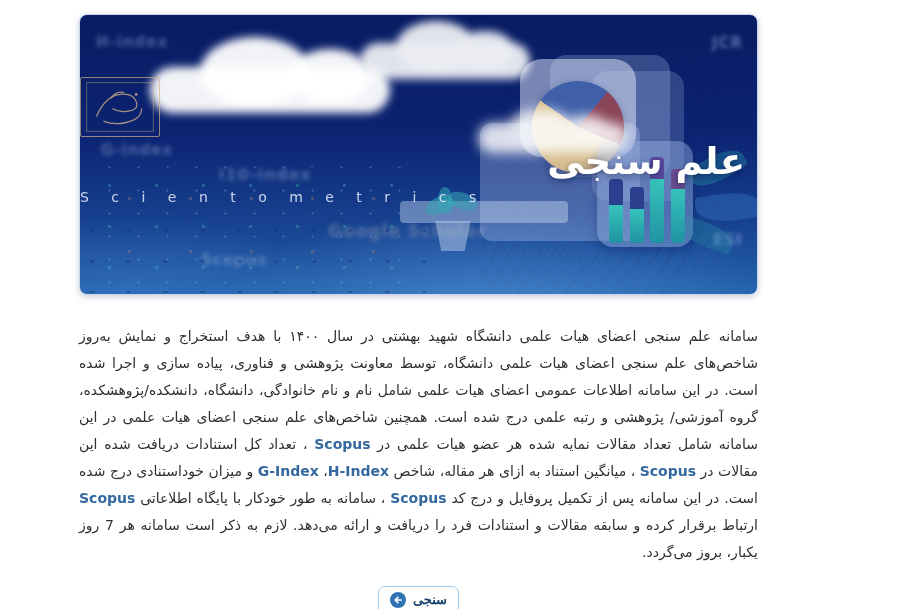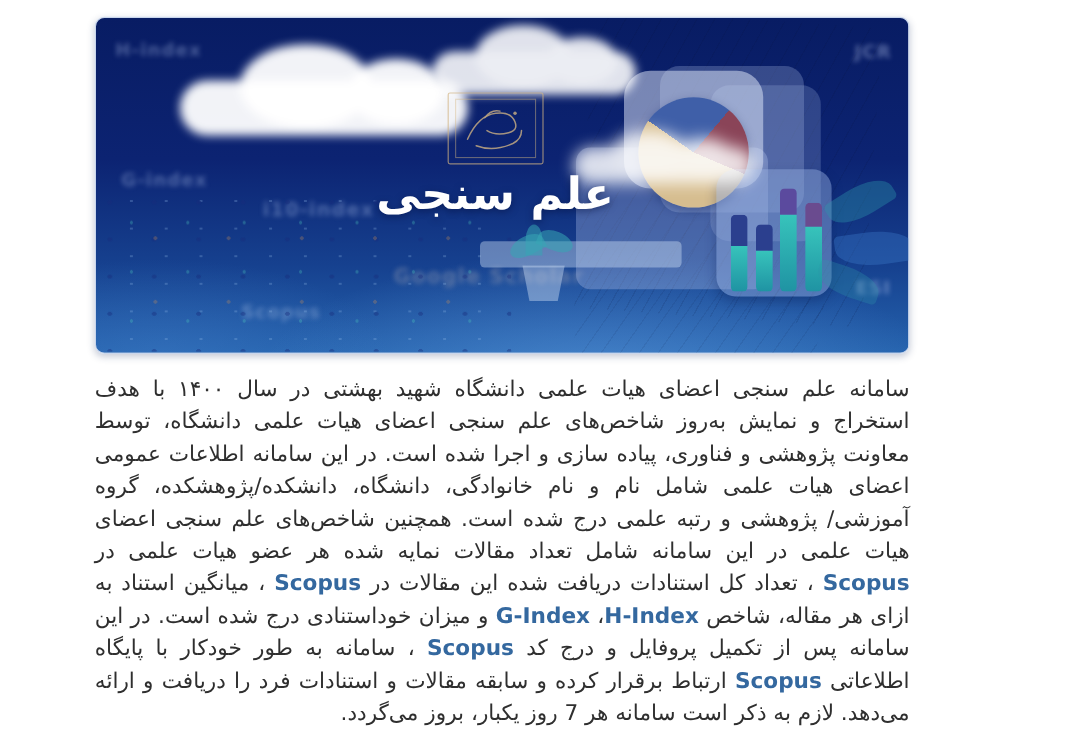--- a/index.html
+++ b/index.html
@@ -89,31 +89,31 @@
   .cloud-a{left:70px;top:52px;width:240px;height:46px;}
   .cloud-a::before{left:50px;top:-30px;width:110px;height:70px;}
   .cloud-a::after{left:140px;top:-18px;width:80px;height:55px;}
   .cloud-b{left:280px;top:28px;width:170px;height:36px;opacity:.92;}
   .cloud-b::before{left:36px;top:-22px;width:80px;height:52px;}
   .cloud-b::after{left:95px;top:-12px;width:60px;height:40px;}
   .cloud-c{left:398px;top:108px;width:150px;height:30px;opacity:.85;filter:blur(6px);}
   .cloud-c::before{left:30px;top:-14px;width:66px;height:40px;}
   .cloud-c::after{left:84px;top:-8px;width:48px;height:30px;}
 
-  .brand{position:absolute;left:0;right:12px;top:62px;text-align:center;}
+  .brand{position:absolute;left:0;right:12px;top:62px;}
   .logo{display:inline-block;width:80px;height:60px;border:1px solid rgba(210,180,130,.8);
     border-radius:2px;padding:2px;opacity:.85;}
   .logo svg{width:100%;height:100%;display:block;}
   .banner-title{color:#ffffff;font-size:37px;font-weight:800;line-height:1.05;margin-top:2px;
     text-shadow:0 2px 6px rgba(5,15,60,.5);direction:rtl;}
   .banner-subtitle{color:rgba(240,245,255,.82);font-size:14px;letter-spacing:9px;
     margin-top:7px;text-transform:none;}
 
   
-  .desc{direction:rtl;text-align:justify;margin-top:16px;font-size:18px;line-height:27px;
+  .desc{direction:rtl;text-align:justify;margin-top:28px;font-size:14px;line-height:27px;
     color:#2f2f2f;font-weight:500;}
   .desc .hl{color:var(--accent-blue);font-weight:600;}
 
   
   .btn-row{display:flex;justify-content:center;margin-top:20px;}
   .login{display:flex;align-items:center;gap:7px;background:#ffffff;
     border:1px solid var(--button-border);border-radius:7px;padding:5px 11px;cursor:pointer;
     box-shadow:0 1px 2px rgba(60,100,160,.15);}
   .login-icon{display:inline-flex;width:16px;height:16px;}
   .login-label{color:var(--button-text);font-size:13px;font-weight:700;line-height:16px;}
@@ -180,20 +180,21 @@
       <span class="logo">
         <svg viewBox="0 0 80 60" xmlns="http://www.w3.org/2000/svg" fill="none" stroke="rgba(212,182,132,.9)" stroke-width="1.4" stroke-linecap="round">
           <rect x="3" y="3" width="74" height="54" stroke="rgba(212,182,132,.55)" stroke-width="1"></rect>
           <path d="M14 40 q10 -22 26 -24 q14 -2 18 8 q3 8 -6 10 q-12 3 -20 -2"></path>
           <path d="M22 46 q16 6 34 -2 q8 -4 8 -12"></path>
           <path d="M30 20 q6 -8 14 -6"></path>
           <circle cx="58" cy="16" r="1.6" fill="rgba(212,182,132,.9)" stroke="none"></circle>
         </svg>
       </span>
       <h1 class="banner-title">علم سنجی</h1>
+      <div class="banner-subtitle">S c i e n t o m e t r i c s</div>
     </div>
   </div>
 
   <p class="desc"><span>سامانه علم سنجی اعضای هیات علمی دانشگاه شهید بهشتی در سال ۱۴۰۰ با هدف استخراج و نمایش به‌روز شاخص‌های علم سنجی اعضای هیات علمی دانشگاه، توسط معاونت پژوهشی و فناوری، پیاده سازی و اجرا شده است. در این سامانه اطلاعات عمومی اعضای هیات علمی شامل نام و نام خانوادگی، دانشگاه، دانشکده/پژوهشکده، گروه آموزشی/ پژوهشی و رتبه علمی درج شده است. همچنین شاخص‌های علم سنجی اعضای هیات علمی در این سامانه شامل تعداد مقالات نمایه شده هر عضو هیات علمی در </span><span class="hl" dir="ltr">Scopus</span><span> ، تعداد کل استنادات دریافت شده این مقالات در </span><span class="hl" dir="ltr">Scopus</span><span> ، میانگین استناد به ازای هر مقاله، شاخص </span><span class="hl" dir="ltr">H-Index</span><span>، </span><span class="hl" dir="ltr">G-Index</span><span> و میزان خوداستنادی درج شده است. در این سامانه پس از تکمیل پروفایل و درج کد </span><span class="hl" dir="ltr">Scopus</span><span> ، سامانه به طور خودکار با پایگاه اطلاعاتی </span><span class="hl" dir="ltr">Scopus</span><span> ارتباط برقرار کرده و سابقه مقالات و استنادات فرد را دریافت و ارائه می‌دهد. لازم به ذکر است سامانه هر 7 روز یکبار، بروز می‌گردد.</span></p>
 
   <div class="btn-row">
     <button class="login">
       <span class="login-icon">
         <svg viewBox="0 0 16 16" xmlns="http://www.w3.org/2000/svg">
           <circle cx="8" cy="8" r="8" fill="#2f73b2"></circle>

